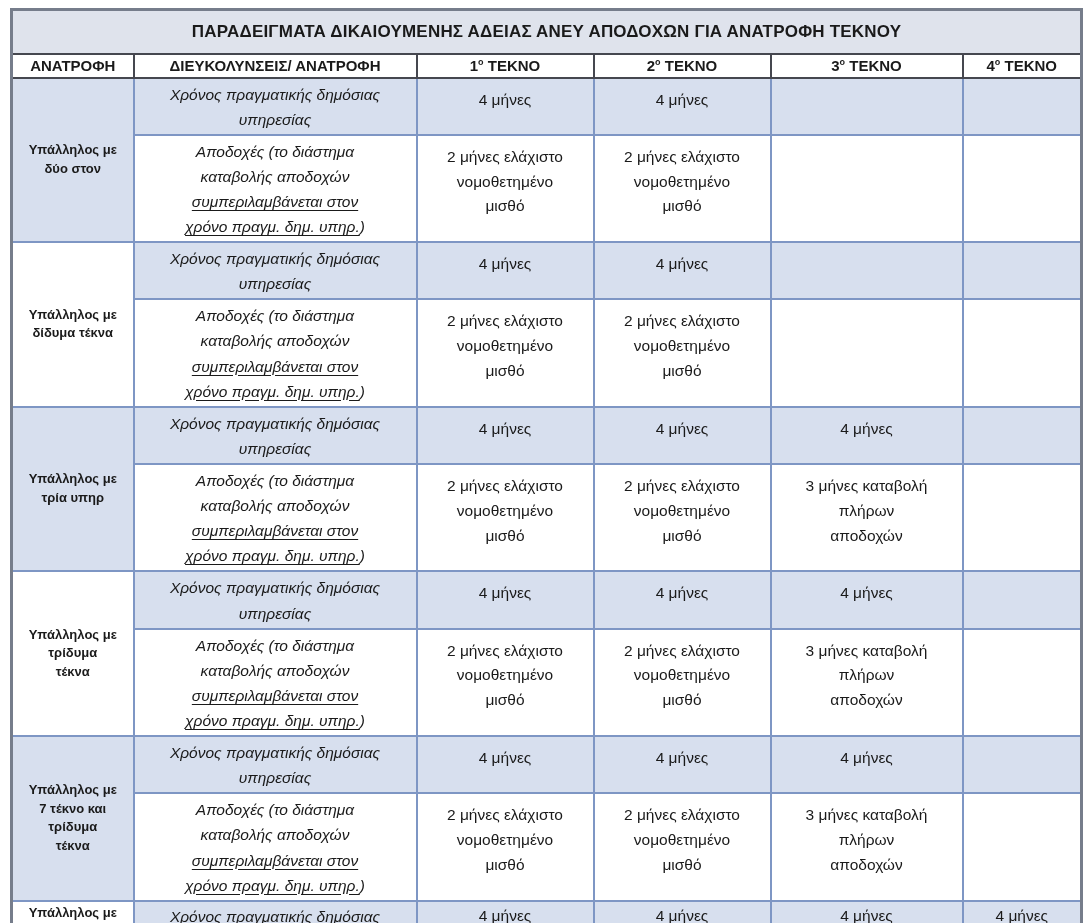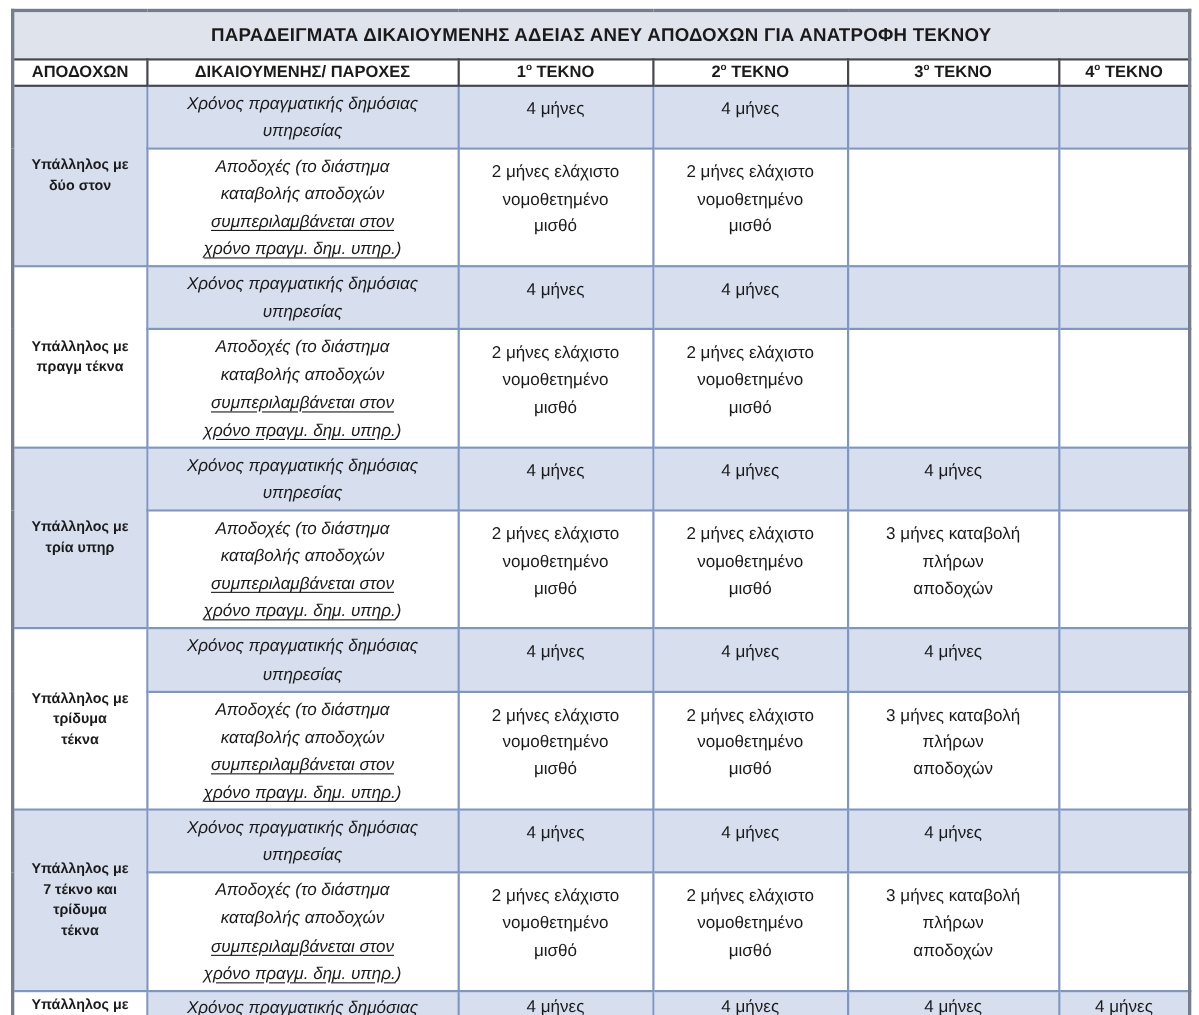--- a/index.html
+++ b/index.html
@@ -98,22 +98,22 @@
       <col style="width:177px">
       <col style="width:177px">
       <col style="width:192px">
       <col style="width:119px">
     </colgroup>
     <thead>
       <tr>
         <th class="title-cell" colspan="6">ΠΑΡΑΔΕΙΓΜΑΤΑ ΔΙΚΑΙΟΥΜΕΝΗΣ ΑΔΕΙΑΣ ΑΝΕΥ ΑΠΟΔΟΧΩΝ ΓΙΑ ΑΝΑΤΡΟΦΗ ΤΕΚΝΟΥ</th>
       </tr>
       <tr class="header-row">
-        <th>ΑΠΟΔΟΧΩΝ</th>
-        <th>ΔΙΚΑΙΟΥΜΕΝΗΣ/ ΠΑΡΟΧΕΣ</th>
+        <th>ΑΝΑΤΡΟΦΗ</th>
+        <th>ΔΙΕΥΚΟΛΥΝΣΕΙΣ/ ΑΝΑΤΡΟΦΗ</th>
         <th><span>1</span><sup class="ord">ο</sup> <span>ΤΕΚΝΟ</span></th>
         <th><span>2</span><sup class="ord">ο</sup> <span>ΤΕΚΝΟ</span></th>
         <th><span>3</span><sup class="ord">ο</sup> <span>ΤΕΚΝΟ</span></th>
         <th><span>4</span><sup class="ord">ο</sup> <span>ΤΕΚΝΟ</span></th>
       </tr>
     </thead>
 
     <tbody>
       <tr class="row-service">
         <td class="case shaded" rowspan="2">
@@ -159,21 +159,21 @@
             <div class="val-inner"></div>
           </td>
       </tr>
     </tbody>
 
     <tbody>
       <tr class="row-service">
         <td class="case" rowspan="2">
           <div class="case-inner">
             <div>Υπάλληλος με</div>
-            <div>πραγμ τέκνα</div>
+            <div>δίδυμα τέκνα</div>
           </div>
         </td>
         <td class="label shaded">
           <div>Χρόνος πραγματικής δημόσιας</div>
           <div>υπηρεσίας</div>
         </td>
         <td class="val shaded">
             <div class="val-inner">4 μήνες</div>
           </td>
         <td class="val shaded">

